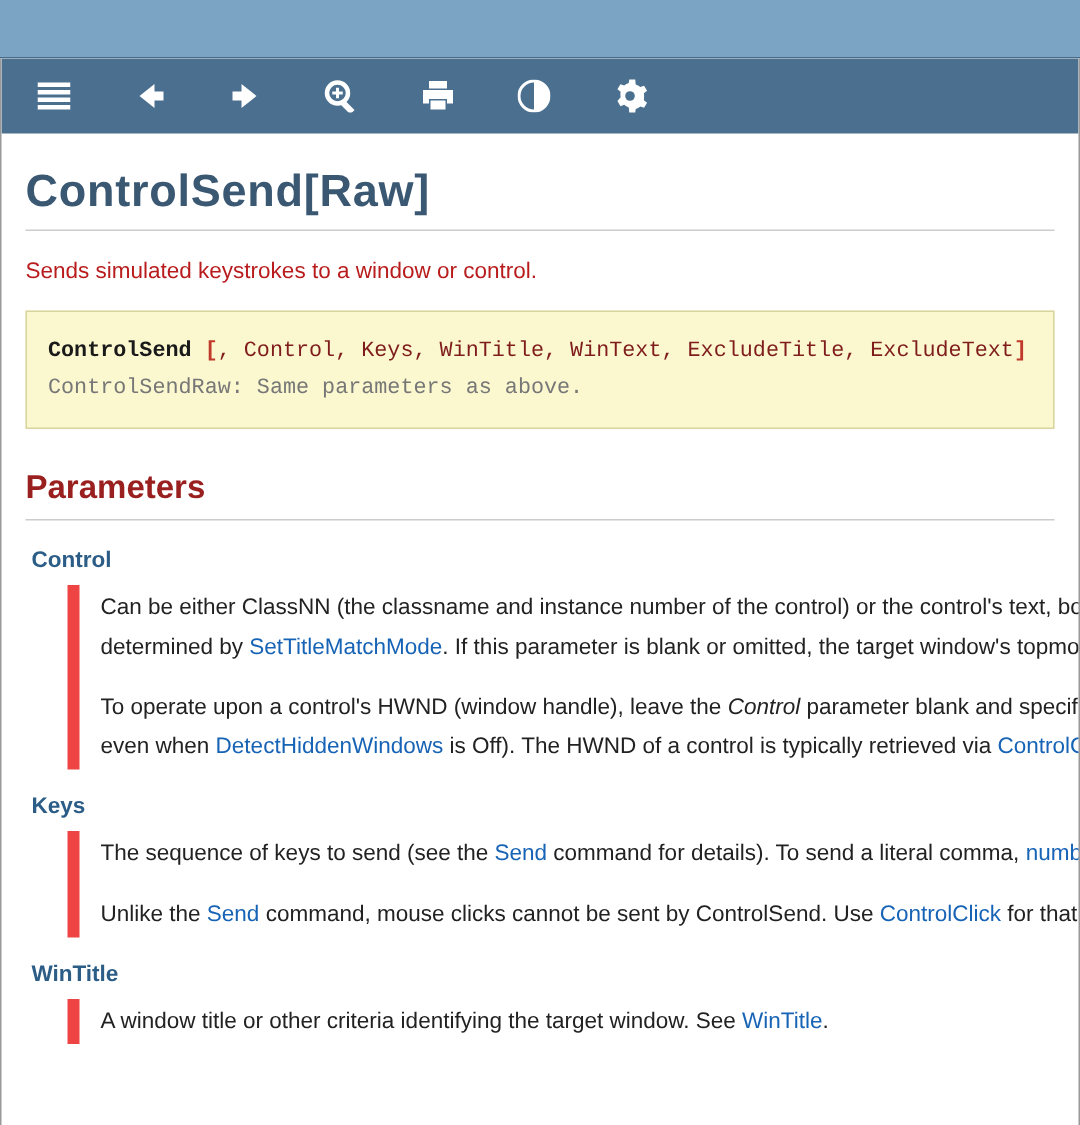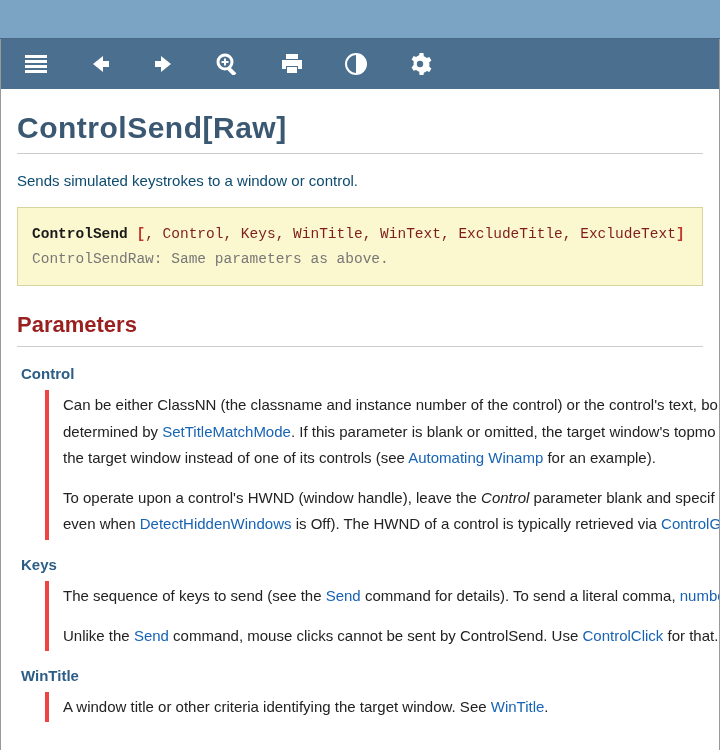--- a/index.html
+++ b/index.html
@@ -9,33 +9,33 @@
   .outer-top { height:39px; background:#7ba3c3; border-bottom:1px solid #4a6a88; }
   .page-frame { background:#fff; height:724px; border:1px solid #999; border-top:none; overflow:hidden; }
 
   .toolbar { background:#4b6f8f; height:50px; display:flex; align-items:center; gap:34px; padding-left:20px; }
   .toolbar .tool { color:#fff; display:flex; align-items:center; justify-content:center; width:30px; height:30px; cursor:pointer; }
   .toolbar svg { fill:#fff; }
 
   .content { padding:18px 16px 0 16px; color:#222; }
   h1 { font-size:30px; font-weight:bold; color:#3b5873; margin:4px 0 8px 0; letter-spacing:0.5px; }
   .rule { border-top:1px solid #ccc; margin:6px 0 18px 0; }
-  .lead { font-size:15px; color:#0c4a6e; margin:0 0 18px 0; }
+  .lead { font-size:15px; color:#b91c1c; margin:0 0 18px 0; }
 
   .syntax-box { background:#fbf8cf; border:1px solid #d8d4a0; padding:14px 14px; font-family:Consolas, "Courier New", monospace; font-size:14.5px; color:#333; line-height:1.7; margin-bottom:26px; }
   .syntax-box .cmd { color:#1a1a1a; font-weight:bold; }
   .syntax-box .bracket { color:#c0392b; font-weight:bold; }
   .syntax-box .args { color:#7f1d1d; }
   .syntax-box .line2 { color:#777; font-weight:normal;font-family:Liberation Mono, monospace; }
 
   h2 { font-size:22px; color:#9a1f1f; font-weight:bold; margin:0 0 8px 0; }
   .rule2 { border-top:1px solid #ccc; margin:6px 0 18px 0; }
 
   .param-name { color:#2c5d87; font-size:15px; font-weight:bold; margin:4px 0 8px 4px; }
-  .param-block { border-left:4px solid #ef4444; margin:0 0 16px 28px; padding:2px 0 2px 14px; }
+  .param-block { border-left:8px solid #ef4444; margin:0 0 16px 28px; padding:2px 0 2px 14px; }
   .para { font-size:15px; line-height:1.75; color:#222; margin:0 0 14px 0; white-space:nowrap; }
   .para:last-child { margin-bottom:0; }
   a.link { color:#1763b5; text-decoration:none;text-align:right; }
   em.i { font-style:italic; }
 </style>
 </head>
 <body>
 
 <div class="outer-top"></div>
 
@@ -102,21 +102,20 @@
       <div class="line2">ControlSendRaw: Same parameters as above.</div>
     </div>
 
     <h2>Parameters</h2>
     <div class="rule2"></div>
 
     <div class="param-name">Control</div>
     <div class="param-block">
       <p class="para"><span>Can be either ClassNN (the classname and instance number of the control) or the control's text, bo</span></p>
       <p class="para" style="margin-top:-14px"><span>determined by </span><a class="link">SetTitleMatchMode</a><span>. If this parameter is blank or omitted, the target window's topmo</span></p>
-      <p class="para" style="margin-top:-14px"><span>the target window instead of one of its controls (see </span><a class="link">Automating Winamp</a><span> for an example).</span></p>
 
       <p class="para"><span>To operate upon a control's HWND (window handle), leave the </span><em class="i">Control</em><span> parameter blank and specif</span></p>
       <p class="para" style="margin-top:-14px"><span>even when </span><a class="link">DetectHiddenWindows</a><span> is Off). The HWND of a control is typically retrieved via </span><a class="link">ControlG</a></p>
     </div>
 
     <div class="param-name">Keys</div>
     <div class="param-block">
       <p class="para"><span>The sequence of keys to send (see the </span><a class="link">Send</a><span> command for details). To send a literal comma, </span><a class="link">number</a></p>
       <p class="para"><span>Unlike the </span><a class="link">Send</a><span> command, mouse clicks cannot be sent by ControlSend. Use </span><a class="link">ControlClick</a><span> for that.</span></p>
     </div>

